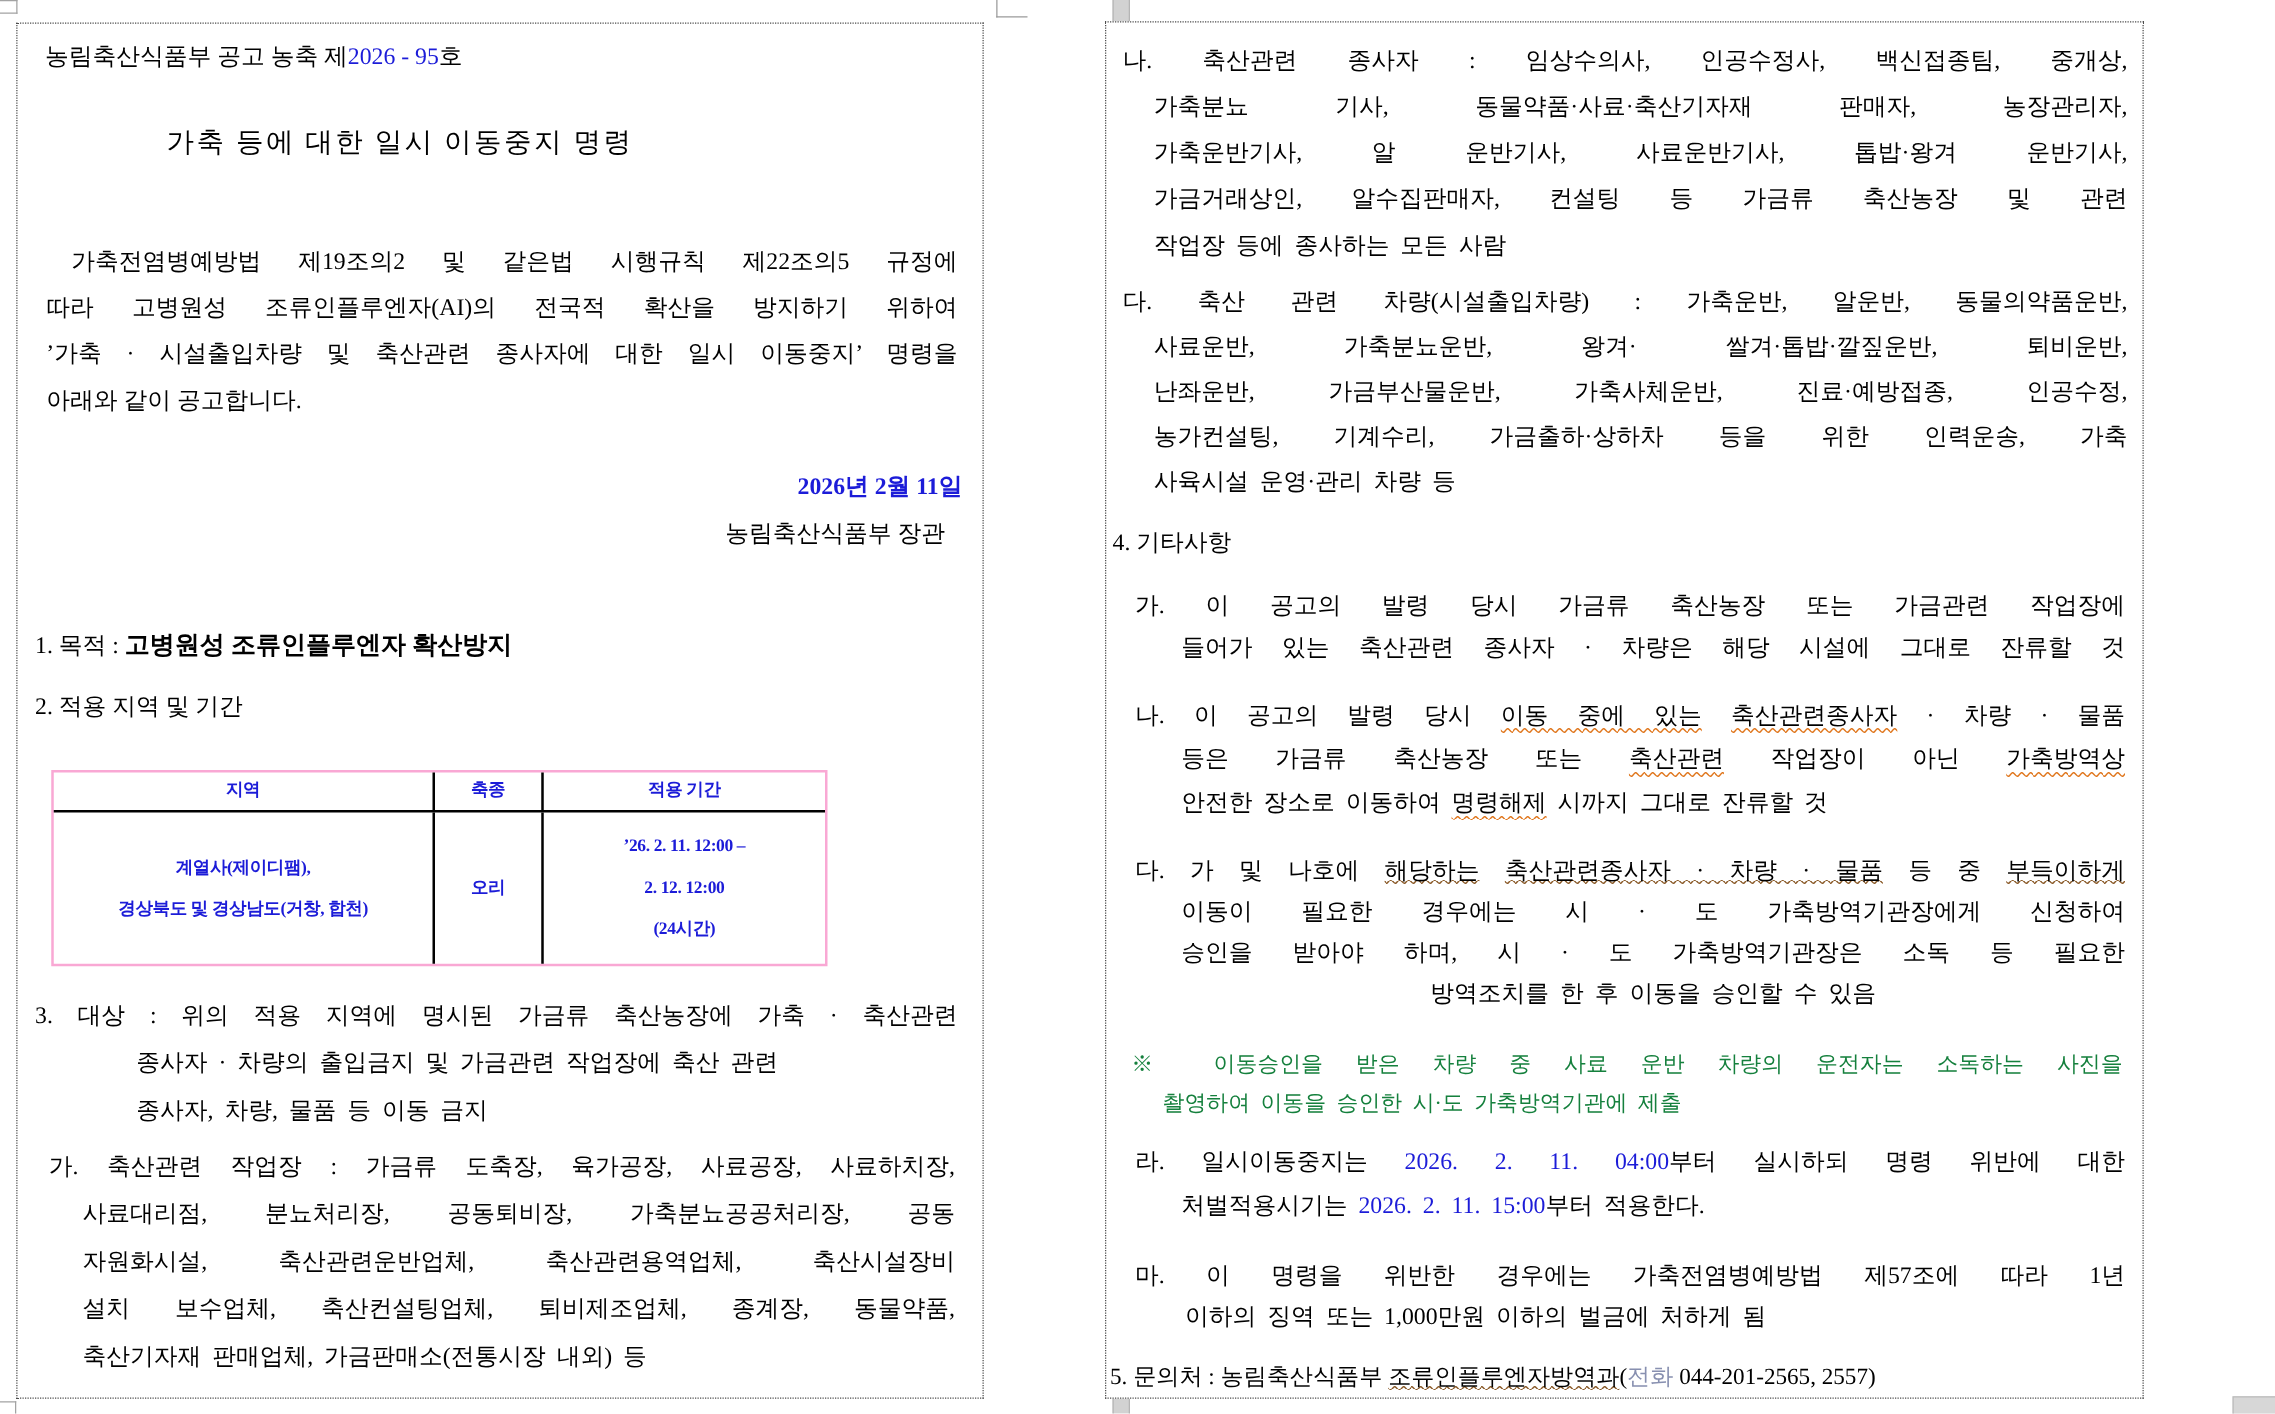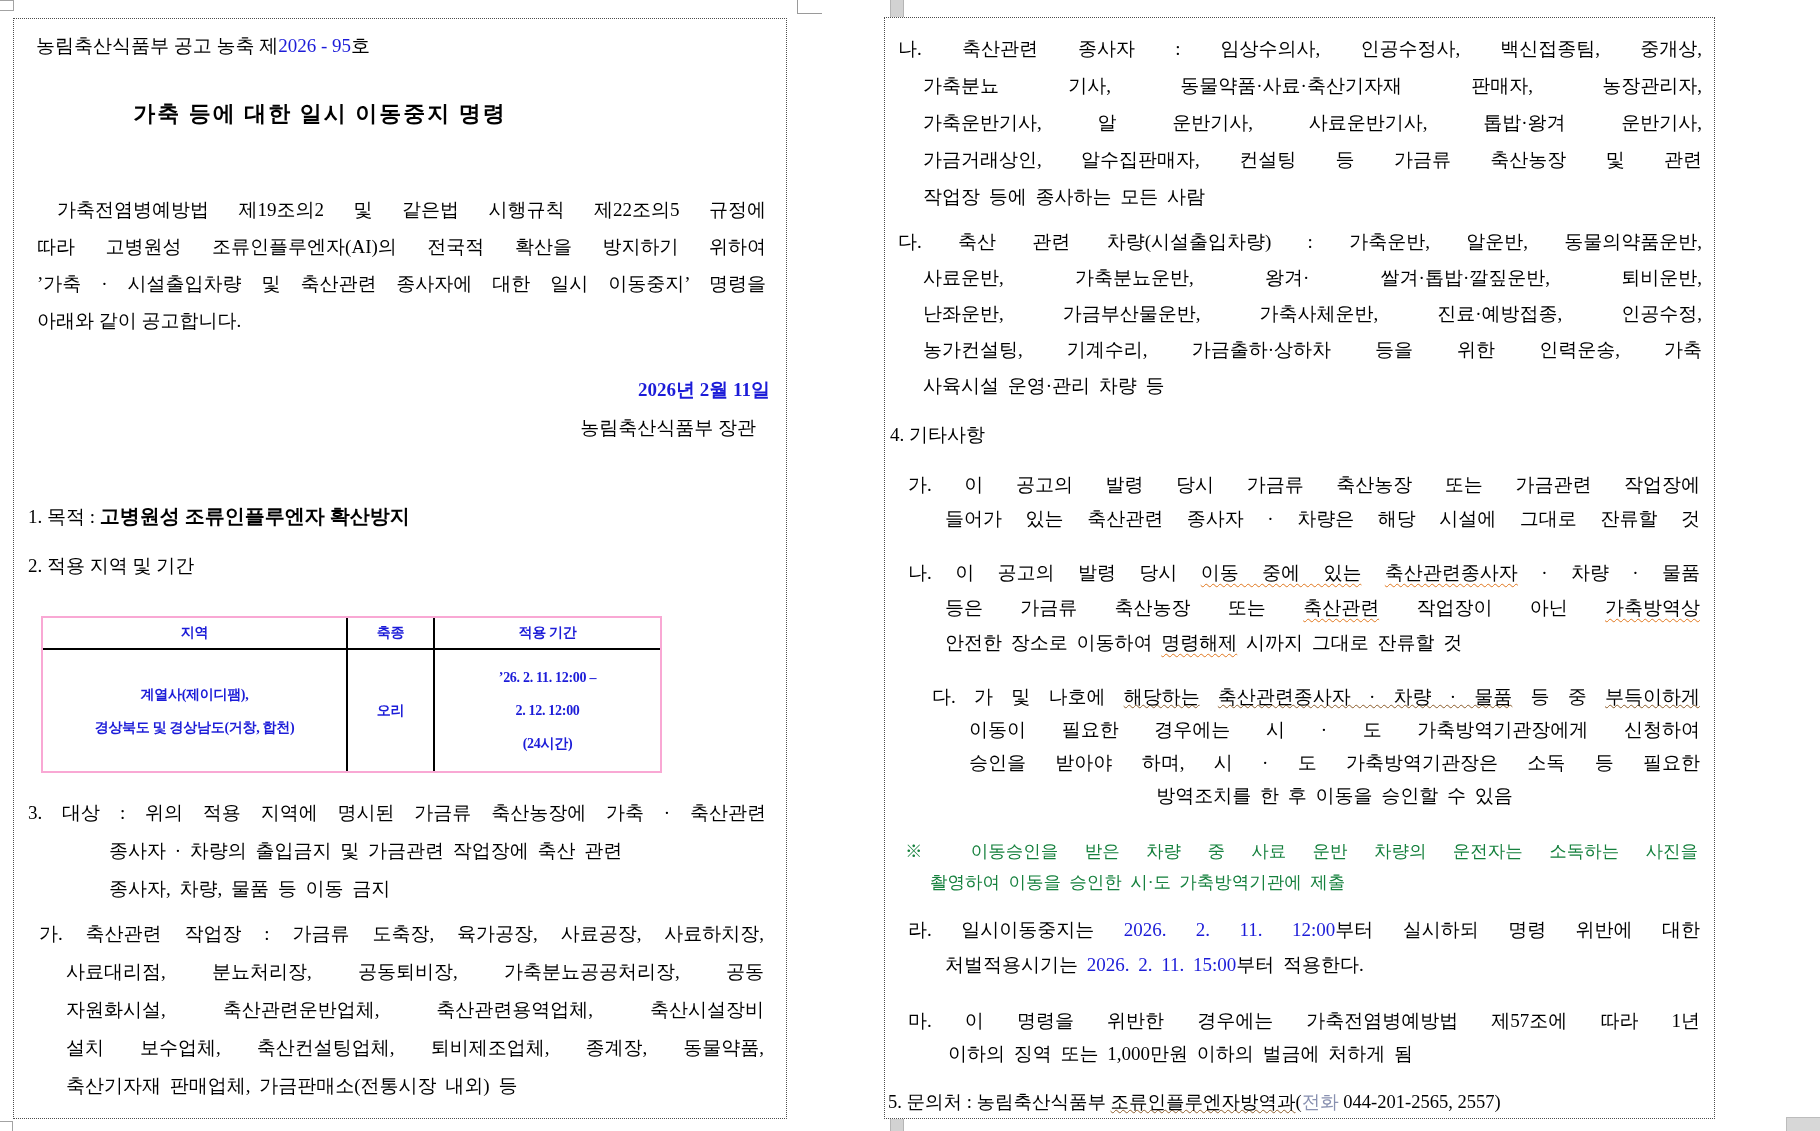--- a/index.html
+++ b/index.html
@@ -28,21 +28,21 @@
   .tel{color:#8890b0;}
   .ws{word-spacing:4px;}
   
   .wv1{text-decoration-line:underline;text-decoration-style:wavy;text-decoration-color:#e0761c;
        text-decoration-thickness:1px;text-underline-offset:4px;}
   .wv2{text-decoration-line:underline;text-decoration-style:wavy;text-decoration-color:#8a5a28;
        text-decoration-thickness:1px;text-underline-offset:1px;}
 
   
   #l-docno{top:8px;left:22px;right:12px;}
-  #l-title{top:74px;left:0;right:160px;margin:0;text-align:center;font-size:22px;font-weight:bold;
+  #l-title{top:74px;left:0;right:160px;margin:0;text-align:center;font-size:22px;font-weight:normal;
            letter-spacing:2px;line-height:42px;}
   #l-intro{top:172px;left:23px;right:20px;line-height:37px;}
   #l-intro .ln{height:37px;}
   #l-intro .ind{text-indent:20px;}
   #l-date{top:352px;left:0;right:16px;text-align:right;font-weight:bold;}
   #l-signer{top:390px;left:0;right:30px;text-align:right;}
   #l-sec1{top:478px;left:14px;}
   #l-sec1 .b{font-size:20px;}
   #l-sec2{top:528px;left:14px;}
   #l-sec3{top:775px;left:14px;right:20px;}
@@ -71,21 +71,21 @@
   #r-da{top:206px;left:13px;right:12px;line-height:36px;}
   #r-da .ln{height:36px;}
   #r-da .sub{padding-left:25px;}
   #r-sec4{top:398px;left:5px;}
   #r-subga{top:450px;left:23px;right:14px;line-height:34px;}
   #r-subga .ln{height:34px;}
   #r-subga .sub{padding-left:37px;}
   #r-subna{top:537px;left:23px;right:14px;line-height:35px;}
   #r-subna .ln{height:35px;}
   #r-subna .sub{padding-left:37px;}
-  #r-subda{top:662px;left:23px;right:14px;line-height:33px;margin-left:24px;}
+  #r-subda{top:662px;left:23px;right:14px;line-height:33px;}
   #r-subda .ln{height:33px;text-align:center;}
   #r-subda .sub{padding-left:37px;}
   #r-note{top:818px;left:20px;right:16px;line-height:31px;font-size:17.5px;color:#15803d;}
   #r-note .ln{height:31px;}
   #r-note .sub{padding-left:25px;}
   #r-subra{top:894px;left:23px;right:14px;line-height:35px;}
   #r-subra .ln{height:35px;}
   #r-subra .sub{padding-left:37px;}
   #r-subma{top:986px;left:23px;right:14px;line-height:33px;}
   #r-subma .ln{height:33px;}
@@ -213,21 +213,21 @@
 
     <div class="blk" id="r-note">
       <div class="ln jl">
         <span>※</span><span> </span><span>이동승인을 받은 차량 중 사료 운반 차량의 운전자는 소독하는 사진을</span>
       </div>
       <div class="ln nw sub ws">촬영하여 이동을 승인한 시·도 가축방역기관에 제출</div>
     </div>
 
     <div class="blk" id="r-subra">
       <div class="ln jl">
-        <span>라. 일시이동중지는 </span><span class="blu">2026. 2. 11. 12:00</span><span>부터 실시하되 명령 위반에 대한</span>
+        <span>라. 일시이동중지는 </span><span class="blu">2026. 2. 11. 04:00</span><span>부터 실시하되 명령 위반에 대한</span>
       </div>
       <div class="ln nw sub ws">
         <span>처벌적용시기는 </span><span class="blu">2026. 2. 11. 15:00</span><span>부터 적용한다.</span>
       </div>
     </div>
 
     <div class="blk" id="r-subma">
       <div class="ln jl">마. 이 명령을 위반한 경우에는 가축전염병예방법 제57조에 따라 1년</div>
       <div class="ln nw sub ws">이하의 징역 또는 1,000만원 이하의 벌금에 처하게 됨</div>
     </div>

